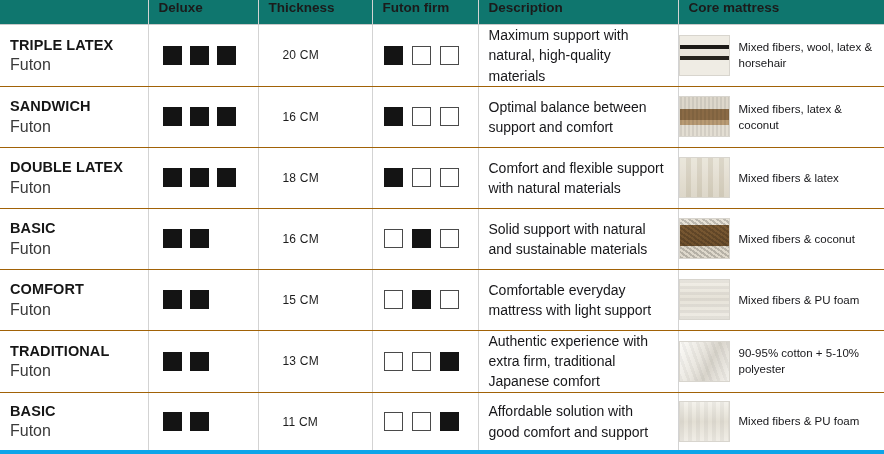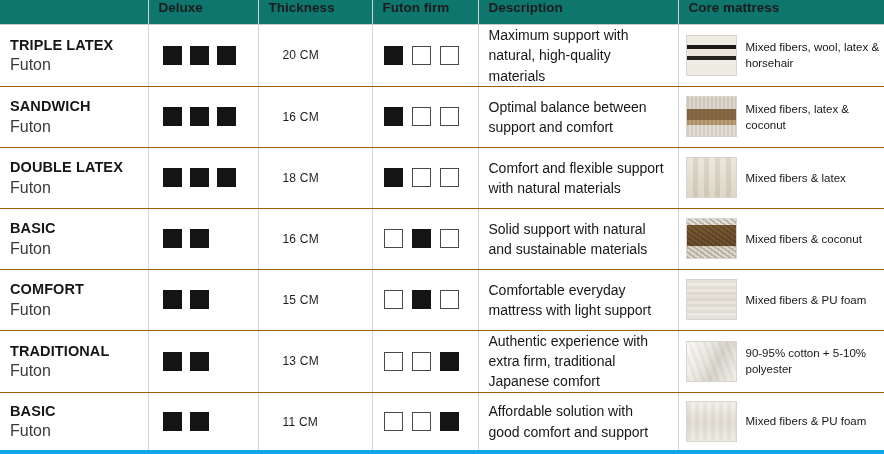--- a/index.html
+++ b/index.html
@@ -99,21 +99,21 @@
     font-size: 14px;
     color: #17171a;
     line-height: 1.45;
     padding: 0 12px 0 10px;
   }
 
   .core-wrap {
     display: flex;
     align-items: center;
     gap: 9px;
-    padding-left: 7px;
+    padding-left: 0;
   }
   .swatch {
     width: 51px;
     height: 41px;
     flex: 0 0 51px;
     border: 1px solid #d8d5ce;
     position: relative;
     overflow: hidden;
   }
   .core-text {

